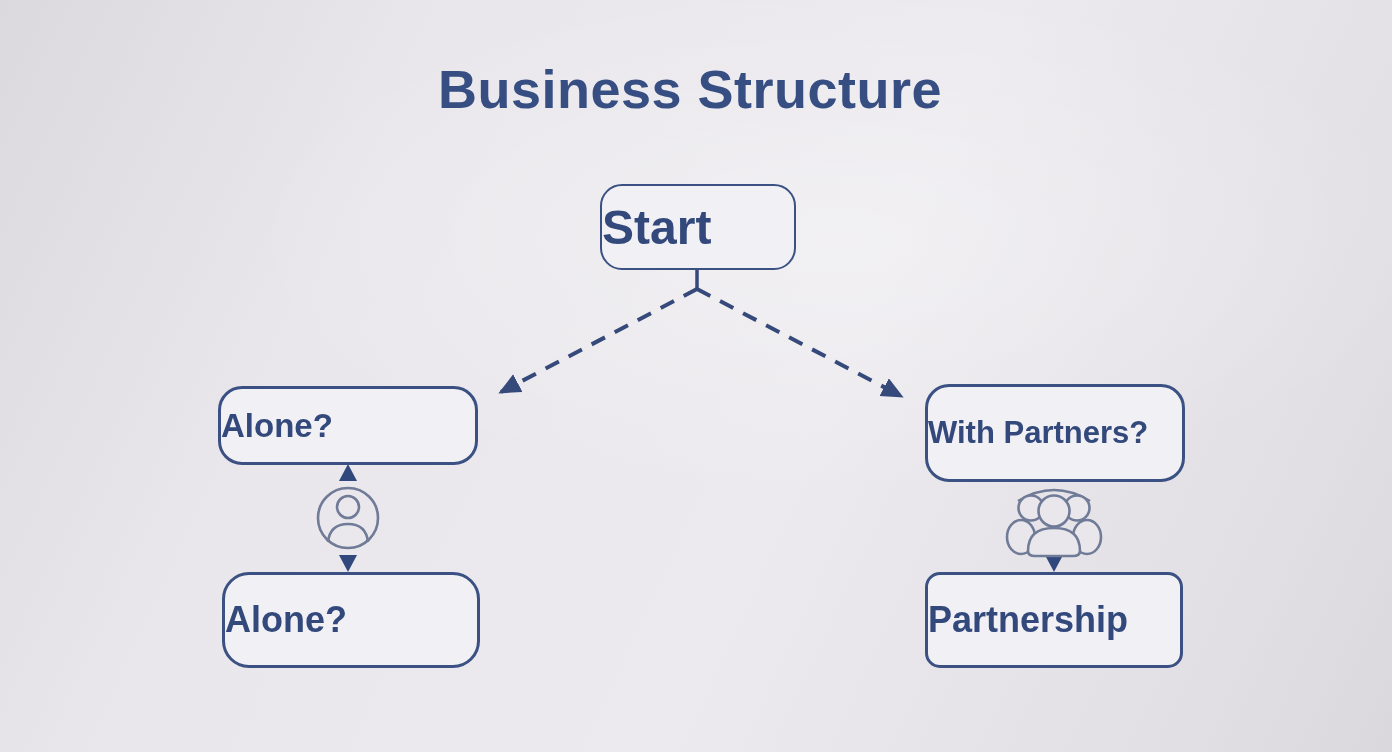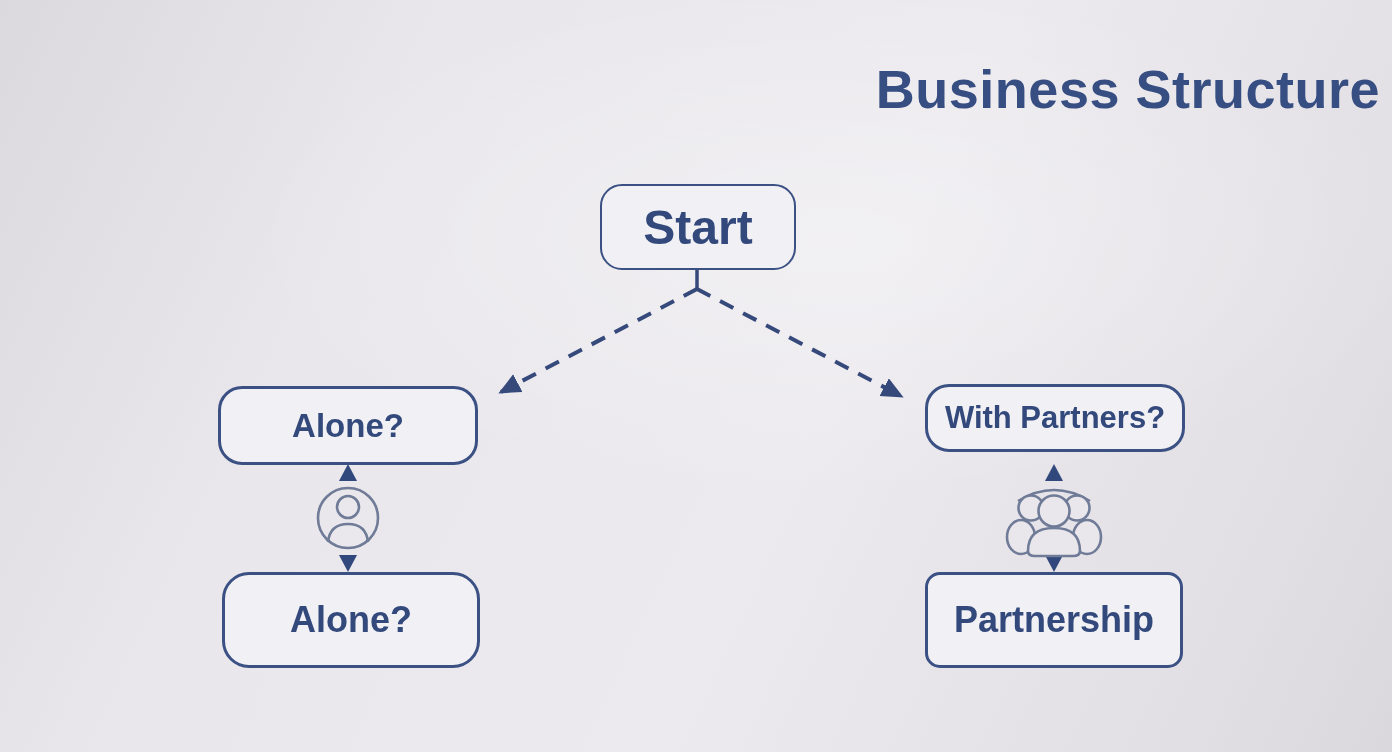--- a/index.html
+++ b/index.html
@@ -18,53 +18,52 @@
       radial-gradient(60% 48% at 60% 32%, rgba(255,255,255,0.30), rgba(255,255,255,0) 72%),
       linear-gradient(115deg, #dcd9de 0%, #e9e7eb 26%, #eceaee 58%, #e2dfe4 88%, #dbd8dd 100%),
       #e8e6ea;
   }
   .title {
     position: absolute;
     left: 0;
     top: 58px;
     width: 1380px;
     margin: 0;
-    text-align: right;
+    text-align: center;
     font-size: 54px;
     font-weight: 700;
     letter-spacing: 0.5px;
     color: #374e82;
   }
   .node {
     position: absolute;
     box-sizing: border-box;
     background: #f1f0f4;
     border: 3px solid #3b5184;
     display: flex;
     align-items: center;
-    justify-content: center;
     font-weight: 700;
     color: #33497c;
   }
   .n-start {
     left: 600px; top: 184px;
     width: 196px; height: 86px;
     border-radius: 22px;
     border-width: 2.5px;
     font-size: 48px;
   }
   .n-alone-q {
     left: 218px; top: 386px;
     width: 260px; height: 79px;
     border-radius: 24px;
     font-size: 33px;
   }
   .n-partners {
     left: 925px; top: 384px;
-    width: 260px; height: 68px;
+    width: 260px; height: 98px;
     border-radius: 24px;
     font-size: 31px;
   }
   .n-alone-o {
     left: 222px; top: 572px;
     width: 258px; height: 96px;
     border-radius: 27px;
     font-size: 36px;
   }
   .n-partnership {

